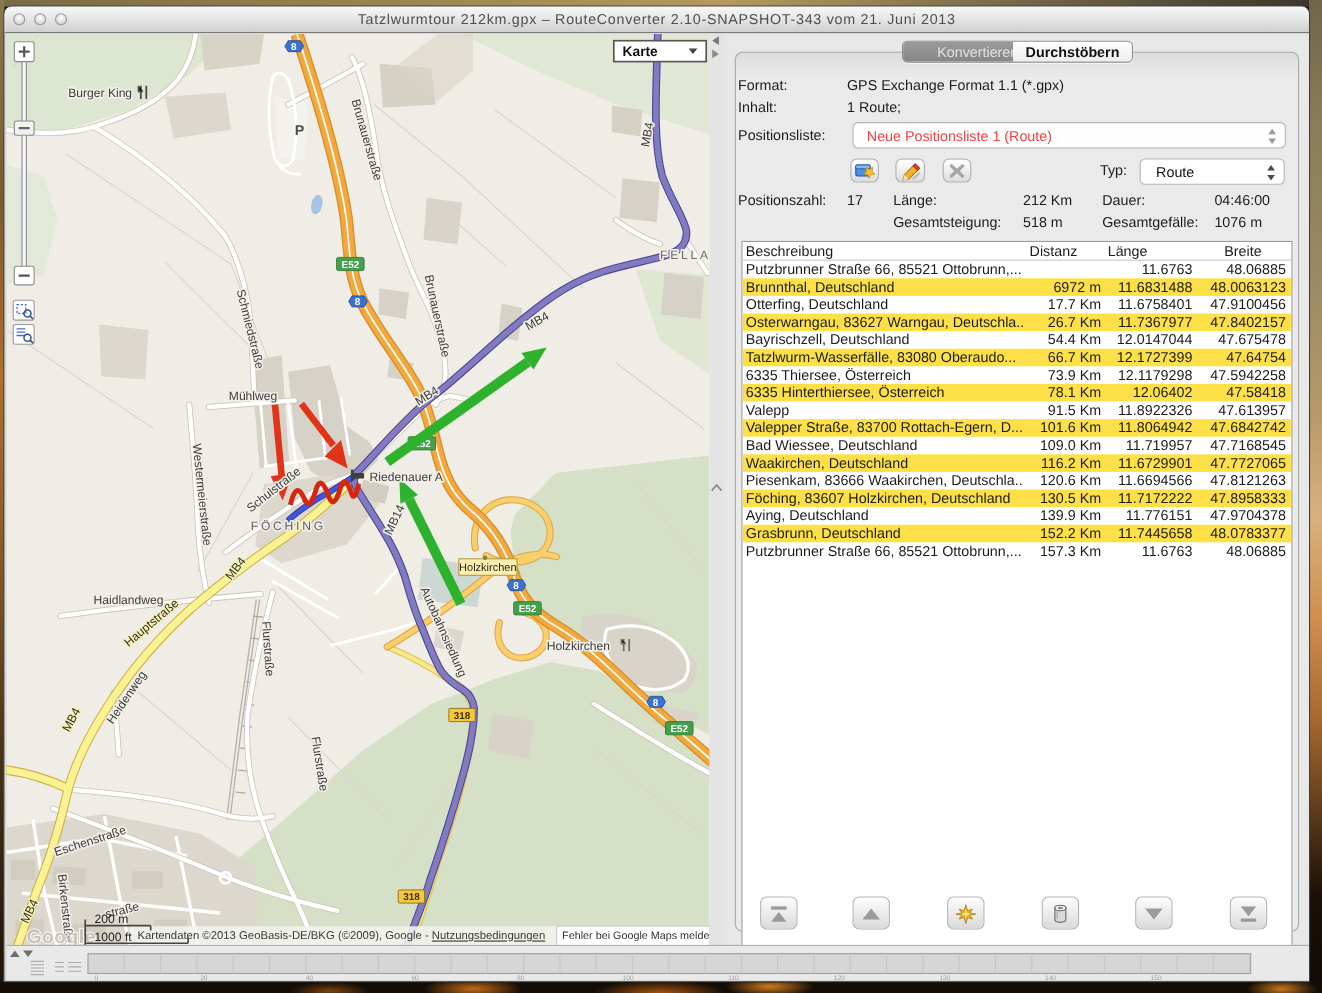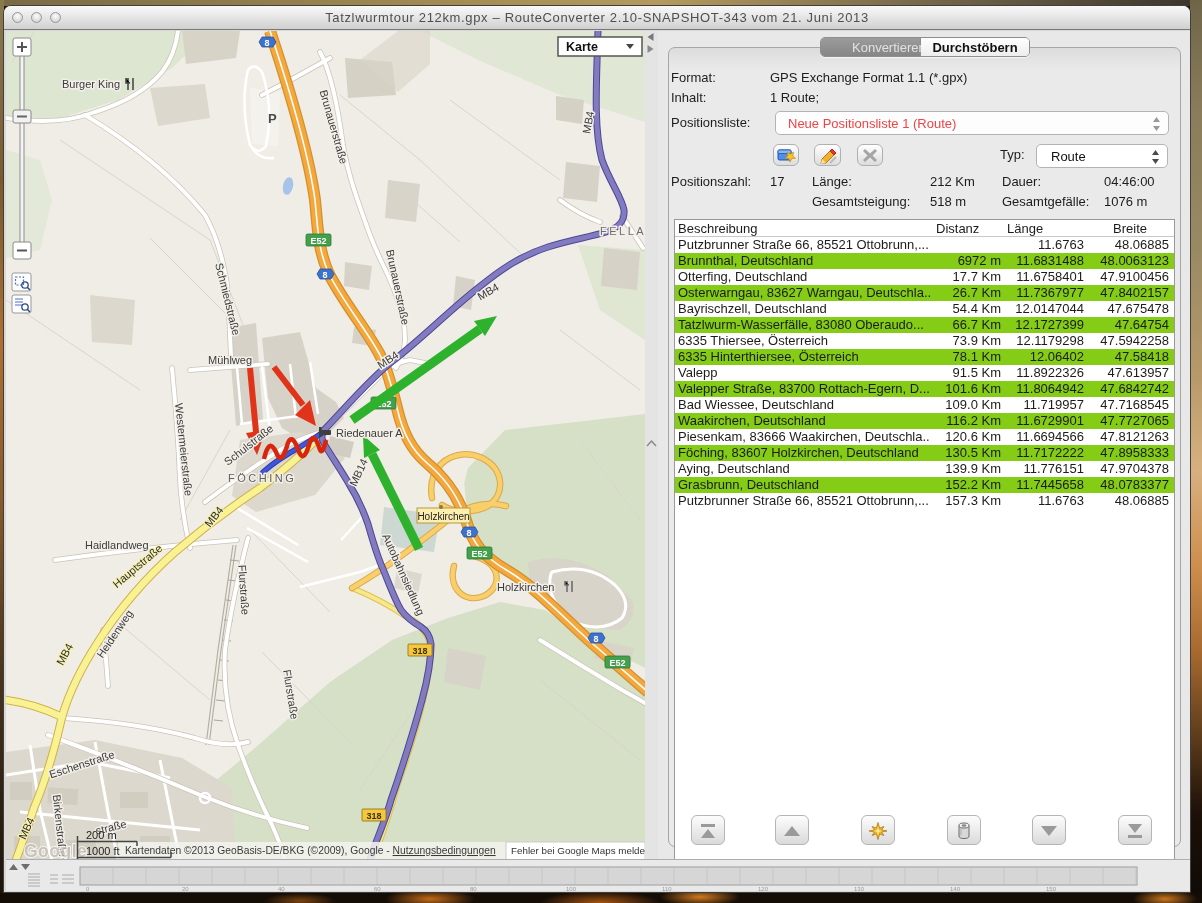--- a/index.html
+++ b/index.html
@@ -33,21 +33,21 @@
   background:linear-gradient(#dcdcdc,#eaeaea 22px); }
 #tabs { position:absolute; left:162px; top:6px; height:20px; display:flex; border:1px solid #8e8e8e; border-radius:5px; overflow:hidden; box-shadow:0 1px 1px rgba(255,255,255,.7); }
 #tabs .tab { height:100%; line-height:19px; text-align:center; font-size:13px; }
 #tab1 { width:100px; background:linear-gradient(#9b9b9b,#868686); color:#e2e2e2; border-right:1px solid #8e8e8e;padding-left:31px; }
 #tab2 { width:108px; background:linear-gradient(#ffffff,#ededed); color:#111; }
 .combo { position:absolute; background:#fff; border:1px solid #b4b4b4; border-radius:5px; }
 .stepper { position:absolute; right:7px; top:4px; width:9px; }
 .iconbtn { position:absolute; border:1px solid #b0b0b0; border-radius:6px; background:linear-gradient(#ffffff,#dcdcdc); }
 #table { position:absolute; left:16px; top:188px; width:501px; height:730px; background:#fff; border:1px solid #999; overflow:hidden; }
 .trow { display:flex; height:16px; line-height:16px; font-size:13px; white-space:nowrap; }
-.trow.alt { background:#84cc16; }
+.trow.alt { background:#fde047; }
 .c1 { width:255px; padding-left:3px; overflow:hidden; }
 .c2 { width:73px; text-align:right; padding-right:2px; }
 .c3 { width:83px; text-align:right; padding-right:2px; }
 .c4 { width:84px; text-align:right; padding-right:1px; }
 #thead { display:flex; height:17px; line-height:17px; font-size:13px; border-bottom:1px solid #c8c8c8; }
 .bbtn { position:absolute; top:784px; width:34px; height:30px; border:1px solid #b5b5b5; border-radius:6px; background:linear-gradient(#fdfdfd,#dadada); }
 .bbtn svg { position:absolute; left:6px; top:6px; }
 </style>
 </head>
 <body>

